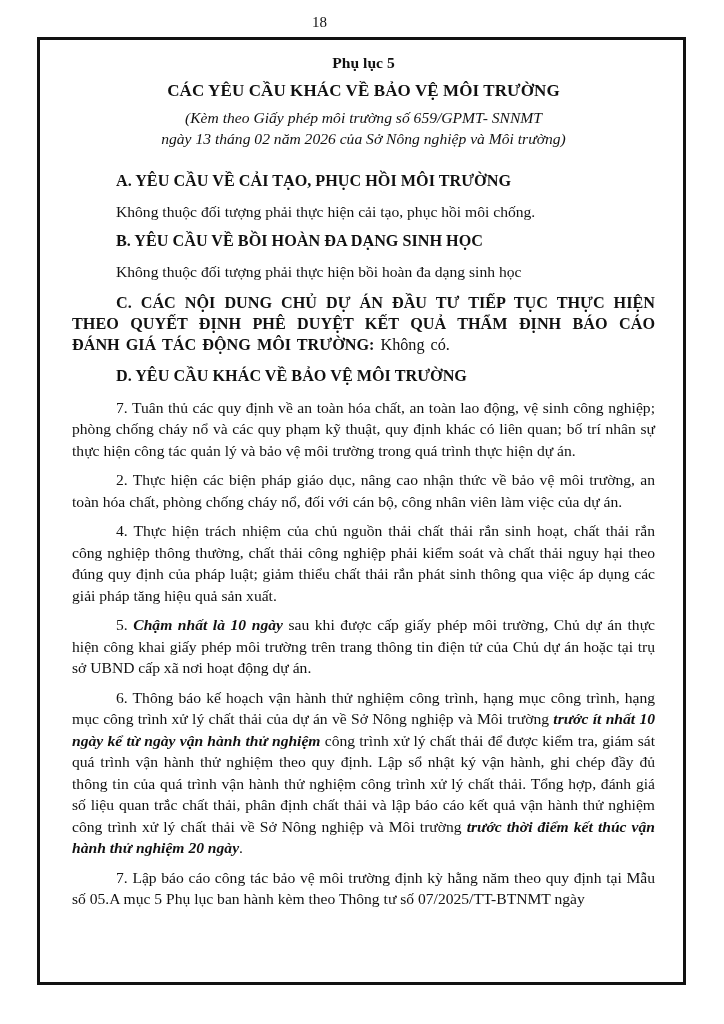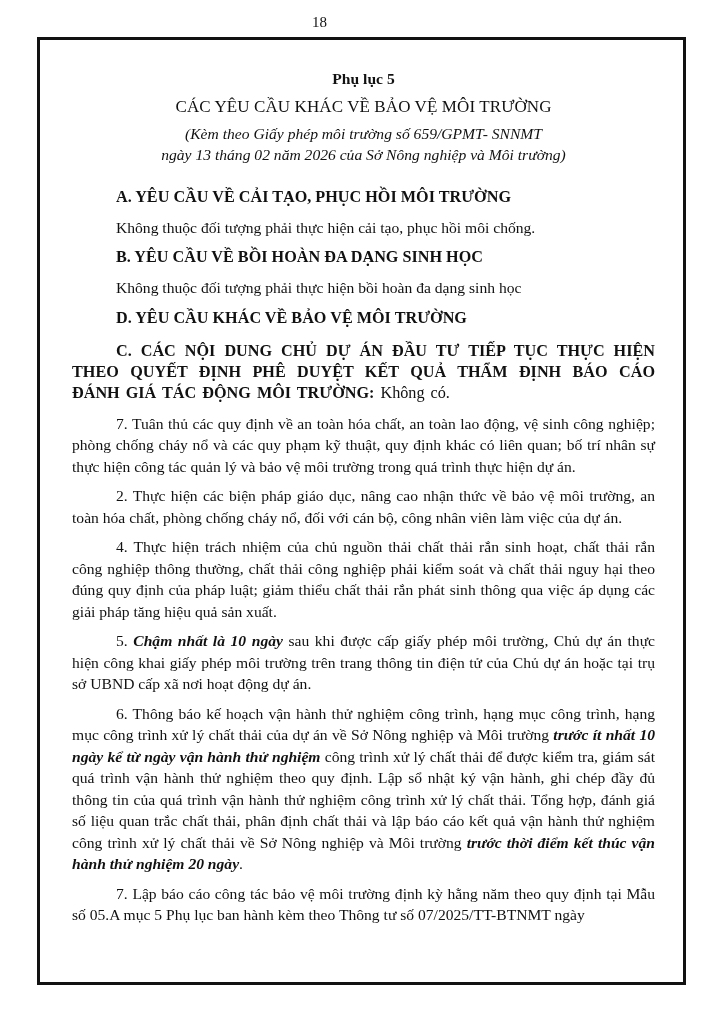--- a/index.html
+++ b/index.html
@@ -2,25 +2,25 @@
 <html><head>
 <meta charset="utf-8">
 <style>
   html, body { margin: 0; padding: 0; background: #ffffff; }
   body { width: 724px; height: 1024px; position: relative; overflow: hidden;
          font-family: "Liberation Serif", "DejaVu Serif", serif; color: #111; }
   .page-number { position: absolute; top: 14px; left: 0; width: 639px; text-align: center;
                  font-size: 15px; }
   .frame { position: absolute; left: 37px; top: 37px; width: 643px; height: 942px;
            border: 3px solid #111; box-sizing: content-box; }
-  .content { position: absolute; left: 32px; top: 28px; width: 583px; font-size: 15.6px;
+  .content { position: absolute; left: 32px; top: 12px; width: 583px; font-size: 15.6px;
              line-height: 21.5px; text-align: justify; }
   .center { text-align: center; }
   .appendix-title { font-weight: bold; font-size: 15.6px; margin: 0; }
-  .main-title { font-weight: normal; font-size: 17px; margin: 6px 0 0 0; letter-spacing: 0.1px; }
+  .main-title { font-weight: bold; font-size: 17px; margin: 6px 0 0 0; letter-spacing: 0.1px; }
   .subtitle { font-style: italic; margin: 6px 0 0 0; line-height: 21px; }
   .h { font-weight: bold; font-size: 16.2px; margin: 0; text-indent: 44px; }
   .h-a { margin-top: 22px; }
   .p { margin: 0; text-indent: 44px; }
   .plain { margin-top: 8px; }
   .h-b { margin-top: 9px; }
   .h-c { margin-top: 11px; line-height: 21px; word-spacing: 2px; }
   .h-d { margin-top: 10px; }
   .item { margin-top: 8px; }
   .item1 { margin-top: 9px; }
@@ -40,23 +40,23 @@
       <span>(Kèm theo Giấy phép môi trường số 659/GPMT- SNNMT</span><br>
       <span>ngày 13 tháng 02 năm 2026 của Sở Nông nghiệp và Môi trường)</span>
     </p>
 
     <p class="h h-a">A. YÊU CẦU VỀ CẢI TẠO, PHỤC HỒI MÔI TRƯỜNG</p>
     <p class="p plain">Không thuộc đối tượng phải thực hiện cải tạo, phục hồi môi chống.</p>
 
     <p class="h h-b">B. YÊU CẦU VỀ BỒI HOÀN ĐA DẠNG SINH HỌC</p>
     <p class="p plain">Không thuộc đối tượng phải thực hiện bồi hoàn đa dạng sinh học</p>
 
+    <p class="h h-c"><span>C. CÁC NỘI DUNG CHỦ DỰ ÁN ĐẦU TƯ TIẾP TỤC THỰC HIỆN THEO QUYẾT ĐỊNH PHÊ DUYỆT KẾT QUẢ THẨM ĐỊNH BÁO CÁO ĐÁNH GIÁ TÁC ĐỘNG MÔI TRƯỜNG:</span><span class="nb"> Không có.</span></p>
+
     <p class="h h-d">D. YÊU CẦU KHÁC VỀ BẢO VỆ MÔI TRƯỜNG</p>
-
-    <p class="h h-c"><span>C. CÁC NỘI DUNG CHỦ DỰ ÁN ĐẦU TƯ TIẾP TỤC THỰC HIỆN THEO QUYẾT ĐỊNH PHÊ DUYỆT KẾT QUẢ THẨM ĐỊNH BÁO CÁO ĐÁNH GIÁ TÁC ĐỘNG MÔI TRƯỜNG:</span><span class="nb"> Không có.</span></p>
 
     <p class="p item item1">7. Tuân thủ các quy định về an toàn hóa chất, an toàn lao động, vệ sinh công nghiệp; phòng chống cháy nổ và các quy phạm kỹ thuật, quy định khác có liên quan; bố trí nhân sự thực hiện công tác quản lý và bảo vệ môi trường trong quá trình thực hiện dự án.</p>
     <p class="p item">2. Thực hiện các biện pháp giáo dục, nâng cao nhận thức về bảo vệ môi trường, an toàn hóa chất, phòng chống cháy nổ, đối với cán bộ, công nhân viên làm việc của dự án.</p>
     <p class="p item">4. Thực hiện trách nhiệm của chủ nguồn thải chất thải rắn sinh hoạt, chất thải rắn công nghiệp thông thường, chất thải công nghiệp phải kiểm soát và chất thải nguy hại theo đúng quy định của pháp luật; giảm thiểu chất thải rắn phát sinh thông qua việc áp dụng các giải pháp tăng hiệu quả sản xuất.</p>
     <p class="p item"><span>5. </span><span class="bi">Chậm nhất là 10 ngày</span><span> sau khi được cấp giấy phép môi trường, Chủ dự án thực hiện công khai giấy phép môi trường trên trang thông tin điện tử của Chủ dự án hoặc tại trụ sở UBND cấp xã nơi hoạt động dự án.</span></p>
     <p class="p item"><span>6. Thông báo kế hoạch vận hành thử nghiệm công trình, hạng mục công trình, hạng mục công trình xử lý chất thải của dự án về Sở Nông nghiệp và Môi trường </span><span class="bi">trước ít nhất 10 ngày kể từ ngày vận hành thử nghiệm</span><span> công trình xử lý chất thải để được kiểm tra, giám sát quá trình vận hành thử nghiệm theo quy định. Lập sổ nhật ký vận hành, ghi chép đầy đủ thông tin của quá trình vận hành thử nghiệm công trình xử lý chất thải. Tổng hợp, đánh giá số liệu quan trắc chất thải, phân định chất thải và lập báo cáo kết quả vận hành thử nghiệm công trình xử lý chất thải về Sở Nông nghiệp và Môi trường </span><span class="bi">trước thời điểm kết thúc vận hành thử nghiệm 20 ngày</span><span>.</span></p>
     <p class="p item">7. Lập báo cáo công tác bảo vệ môi trường định kỳ hằng năm theo quy định tại Mẫu số 05.A mục 5 Phụ lục ban hành kèm theo Thông tư số 07/2025/TT-BTNMT ngày</p>
   </div>
 </div>
 

